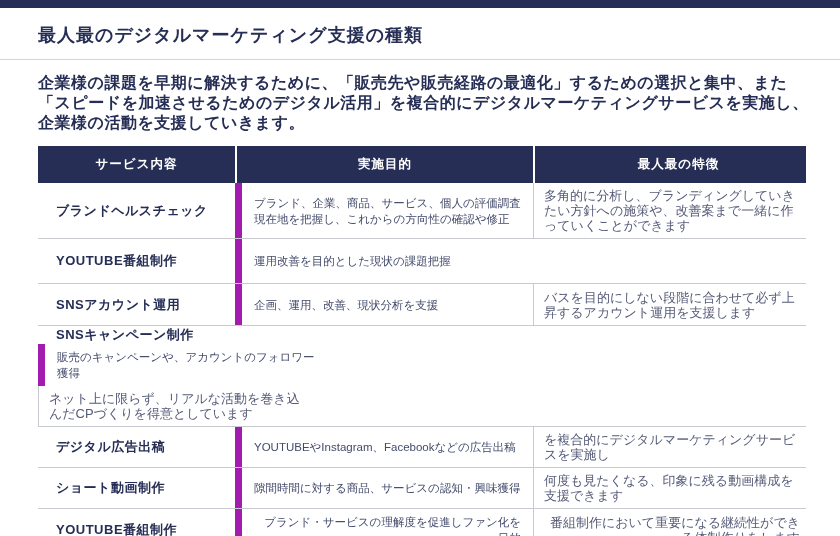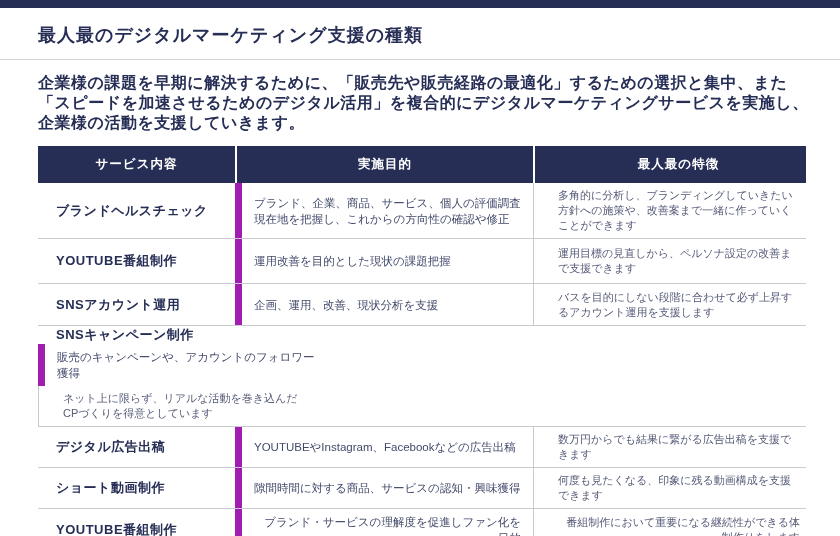--- a/index.html
+++ b/index.html
@@ -91,22 +91,22 @@
   }
   .td.c2 {
     padding: 5px 12px;
     font-size: 11.5px;
     color: #434a6b;
     line-height: 16px;
     border-left: 7px solid #a21caf;
     white-space: pre-line;
   }
   .td.c3 {
-    padding: 5px 6px 5px 24px;
-    font-size: 11px;
+    padding: 5px 6px 5px 10px;
+    font-size: 13px;
     color: #565b78;
     line-height: 15px;
     border-left: 1px solid #c9c9d0;
   }
 </style>
 </head>
 <body>
 
 <div class="top-bar"></div>
 
@@ -128,39 +128,38 @@
   <div class="trow">
     <div class="td c1">ブランドヘルスチェック</div>
     <div class="td c2">ブランド、企業、商品、サービス、個人の評価調査
 現在地を把握し、これからの方向性の確認や修正</div>
     <div class="td c3">多角的に分析し、ブランディングしていきたい方針への施策や、改善案まで一緒に作っていくことができます</div>
   </div>
 
   <div class="trow">
     <div class="td c1">YOUTUBE番組制作</div>
     <div class="td c2">運用改善を目的とした現状の課題把握</div>
-    <div class="td c3">運用目標の見直しから、ペルソナ設定の改善まで支援できます</div>
   </div>
 
   <div class="trow">
     <div class="td c1">SNSアカウント運用</div>
     <div class="td c2">企画、運用、改善、現状分析を支援</div>
     <div class="td c3">バスを目的にしない段階に合わせて必ず上昇するアカウント運用を支援します</div>
   </div>
 
   <div class="trow">
     <div class="td c1">SNSキャンペーン制作</div>
     <div class="td c2">販売のキャンペーンや、アカウントのフォロワー獲得</div>
     <div class="td c3">ネット上に限らず、リアルな活動を巻き込んだCPづくりを得意としています</div>
   </div>
 
   <div class="trow">
     <div class="td c1">デジタル広告出稿</div>
     <div class="td c2">YOUTUBEやInstagram、Facebookなどの広告出稿</div>
-    <div class="td c3">数万円からでも結果に繋がる広告出稿を支援できます</div>
+    <div class="td c3">を複合的にデジタルマーケティングサービスを実施し</div>
   </div>
 
   <div class="trow">
     <div class="td c1">ショート動画制作</div>
     <div class="td c2">隙間時間に対する商品、サービスの認知・興味獲得</div>
     <div class="td c3">何度も見たくなる、印象に残る動画構成を支援できます</div>
   </div>
 
   <div class="trow">
     <div class="td c1">YOUTUBE番組制作</div>

